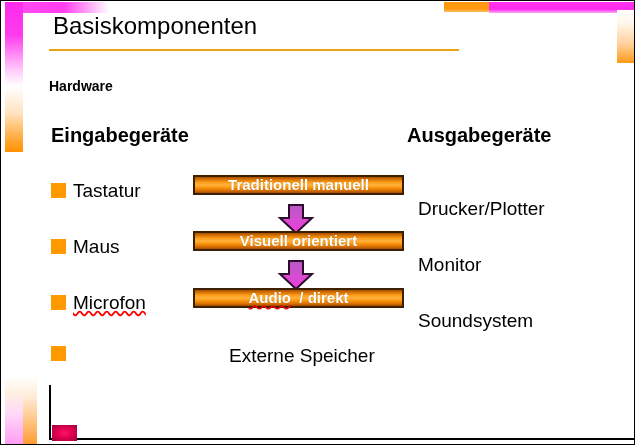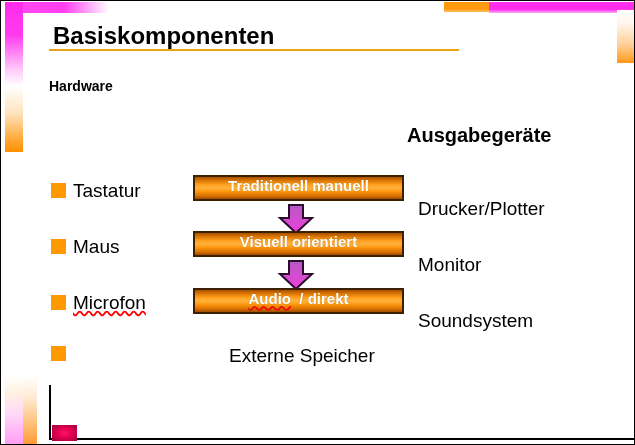--- a/index.html
+++ b/index.html
@@ -116,23 +116,23 @@
     top: 424px;
     width: 25px;
     height: 16px;
     background: radial-gradient(ellipse at 50% 50%, #ff1464 0%, #e00050 45%, #9e0040 100%);
   }
 
   
   .title {
     position: absolute;
     left: 52px;
-    top: 21px;
+    top: 11px;
     font-size: 24px;
-    font-weight: bold;
+    font-weight: normal;
     color: #000000;
     letter-spacing: 0px;
     white-space: nowrap;
   }
   .title-rule {
     position: absolute;
     left: 48px;
     top: 48px;
     width: 410px;
     height: 2px;
@@ -195,33 +195,33 @@
     color: #000000;
     white-space: nowrap;
     margin-top: 20px;
   }
 
   
   .bar {
     position: absolute;
     left: 192px;
     width: 211px;
-    height: 26px;
+    height: 20px;
     border: 2px solid #3d2000;
     box-sizing: border-box;
     background: linear-gradient(to bottom,
         #a34f00 0%,
         #d06c00 12%,
         #ff9f1a 34%,
         #ffb340 50%,
         #ff9a10 64%,
         #d96f00 86%,
         #9e4b00 100%);
     display: flex;
-    align-items: flex-start;
+    align-items: flex-end;
     justify-content: center;
   }
   .bar-label {
     color: #ffffff;
     font-size: 15px;
     font-weight: bold;
     white-space: nowrap;
     text-shadow: 0 0 1px rgba(0,0,0,0.35);
   }
   .bar-label .misspelled {
@@ -267,20 +267,21 @@
   <div class="deco-left-strip"></div>
   <div class="deco-left-strip-bottom"></div>
   <div class="deco-left-strip-bottom2"></div>
   <div class="deco-right-strip"></div>
 
   <div class="title">Basiskomponenten</div>
   <div class="title-rule"></div>
 
   <div class="subhead">Hardware</div>
 
+  <div class="col-head left">Eingabegeräte</div>
   <div class="col-head right">Ausgabegeräte</div>
 
   <div class="in-row" style="top:232px">
     <span class="bullet"></span>
     <span class="in-label">Maus</span>
   </div>
   <div class="in-row" style="top:176px">
     <span class="bullet"></span>
     <span class="in-label">Tastatur</span>
   </div>

